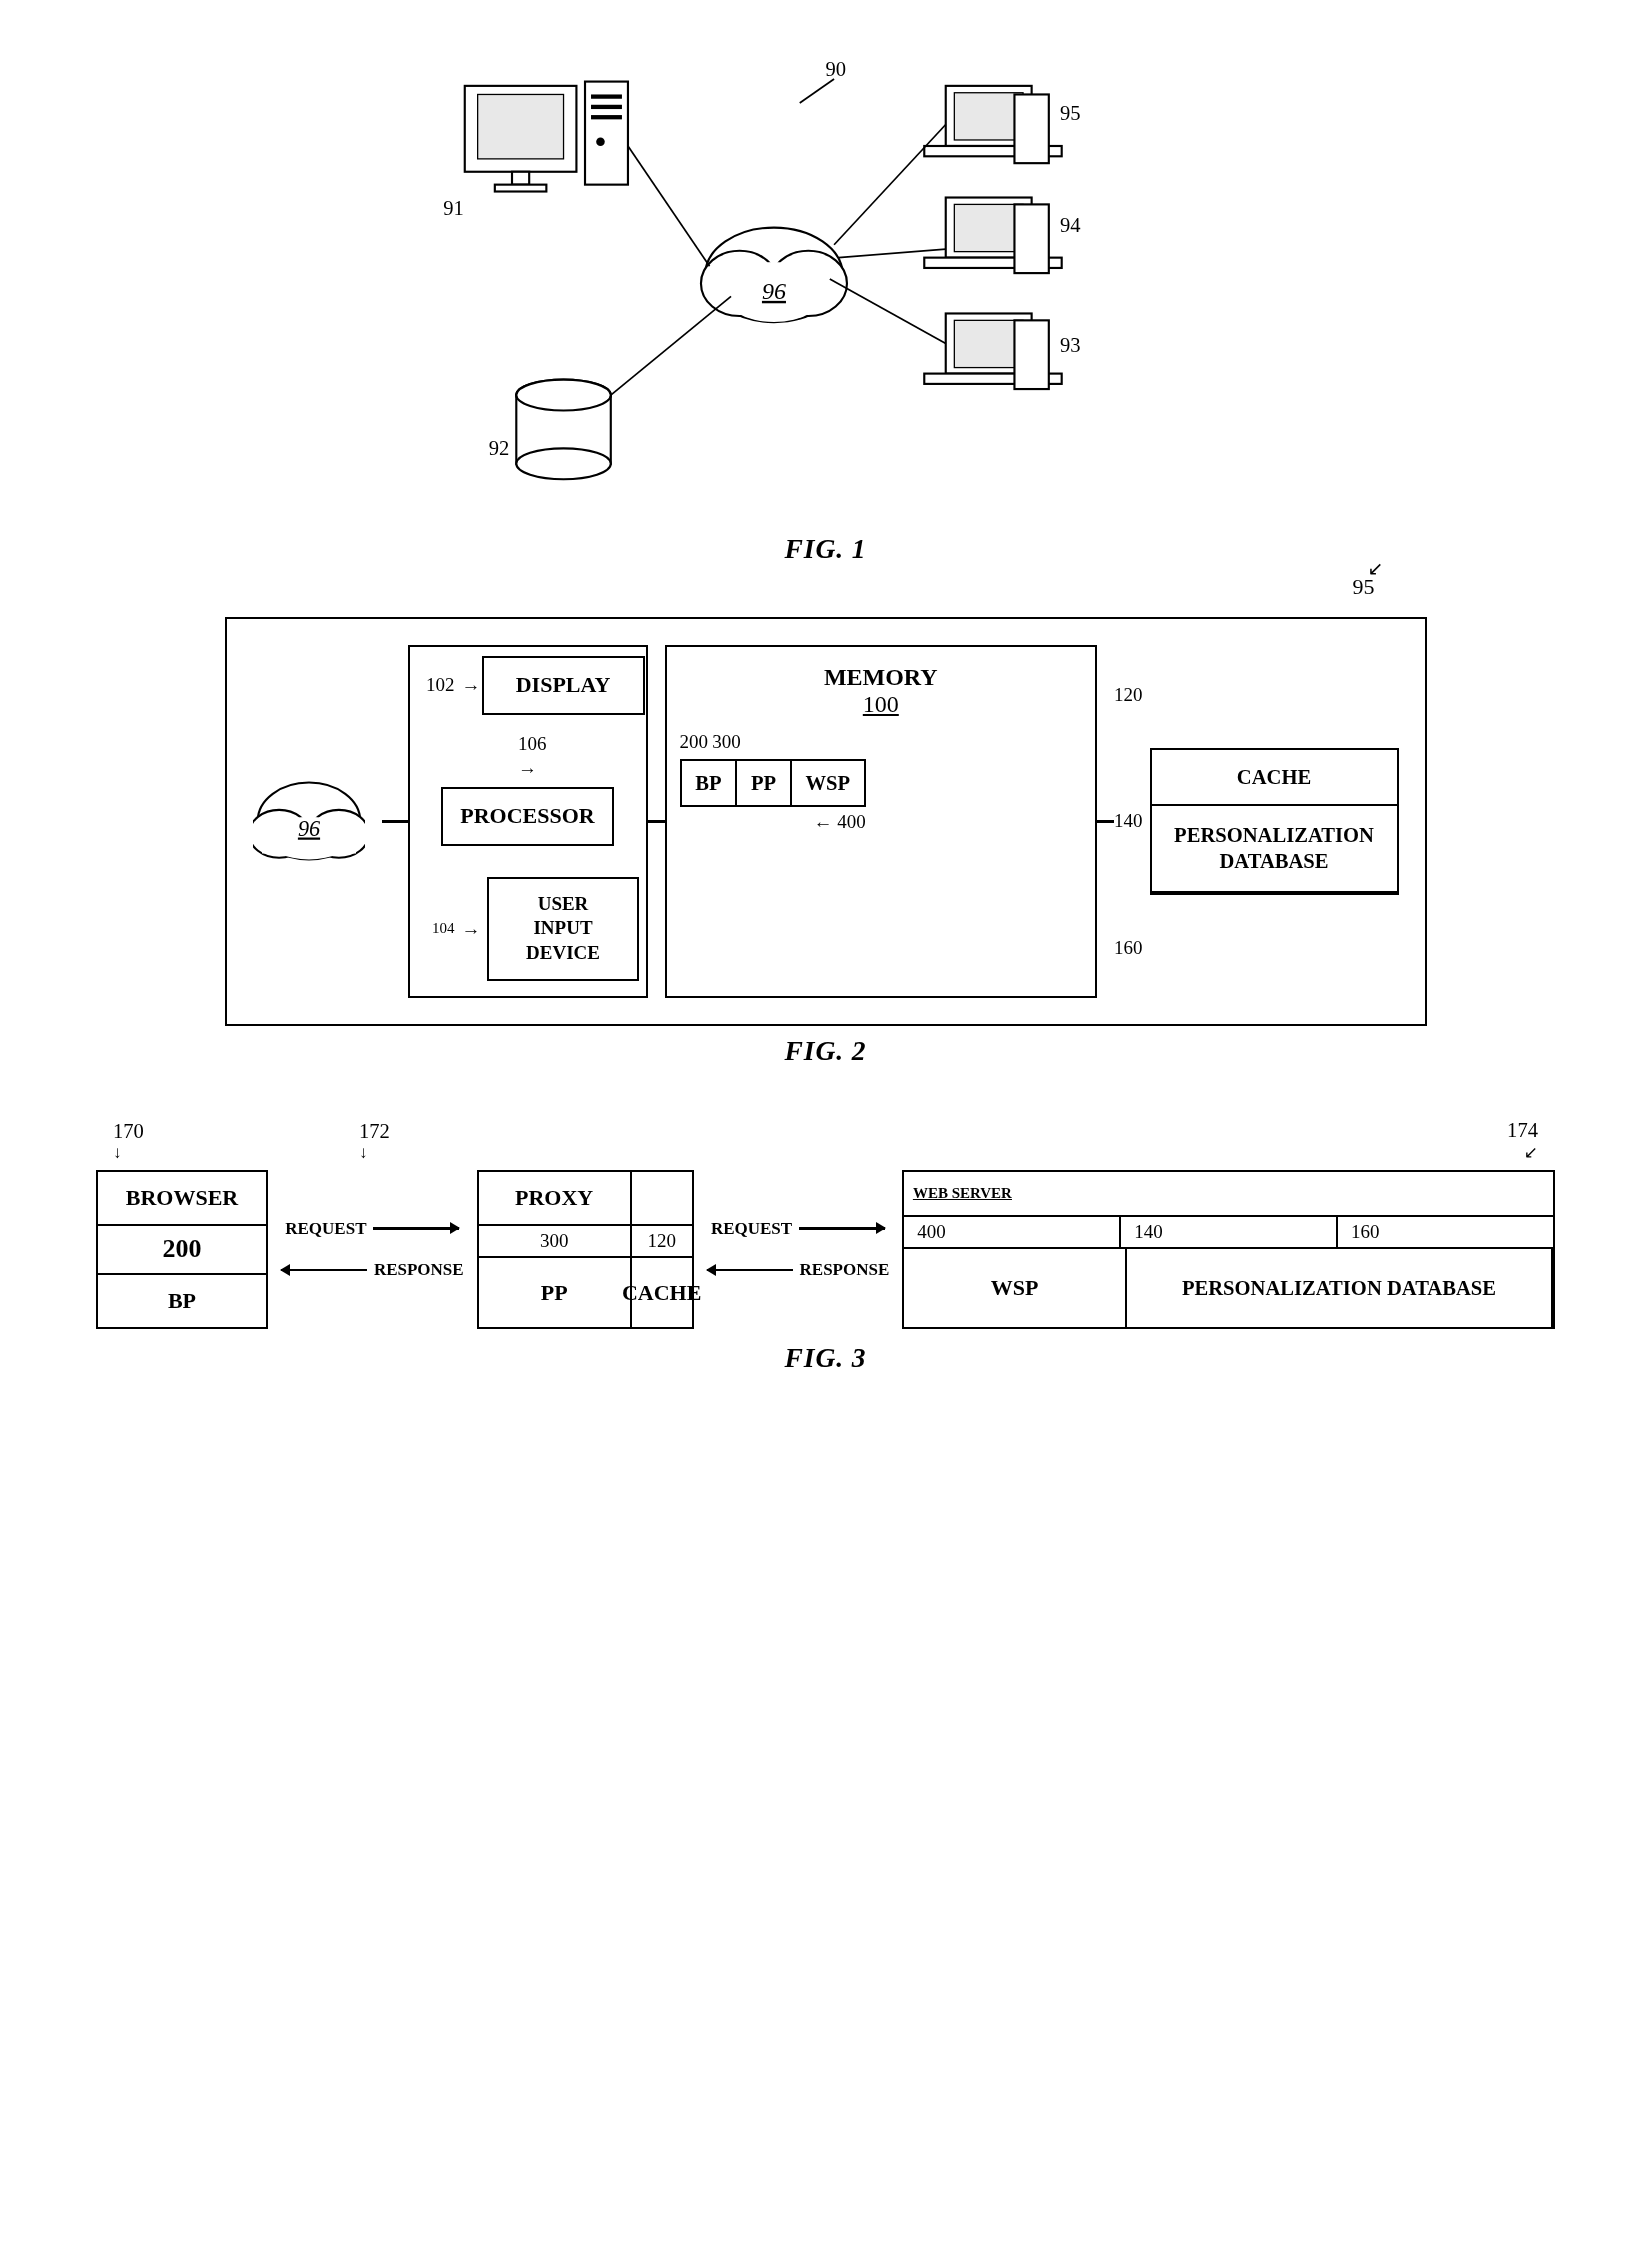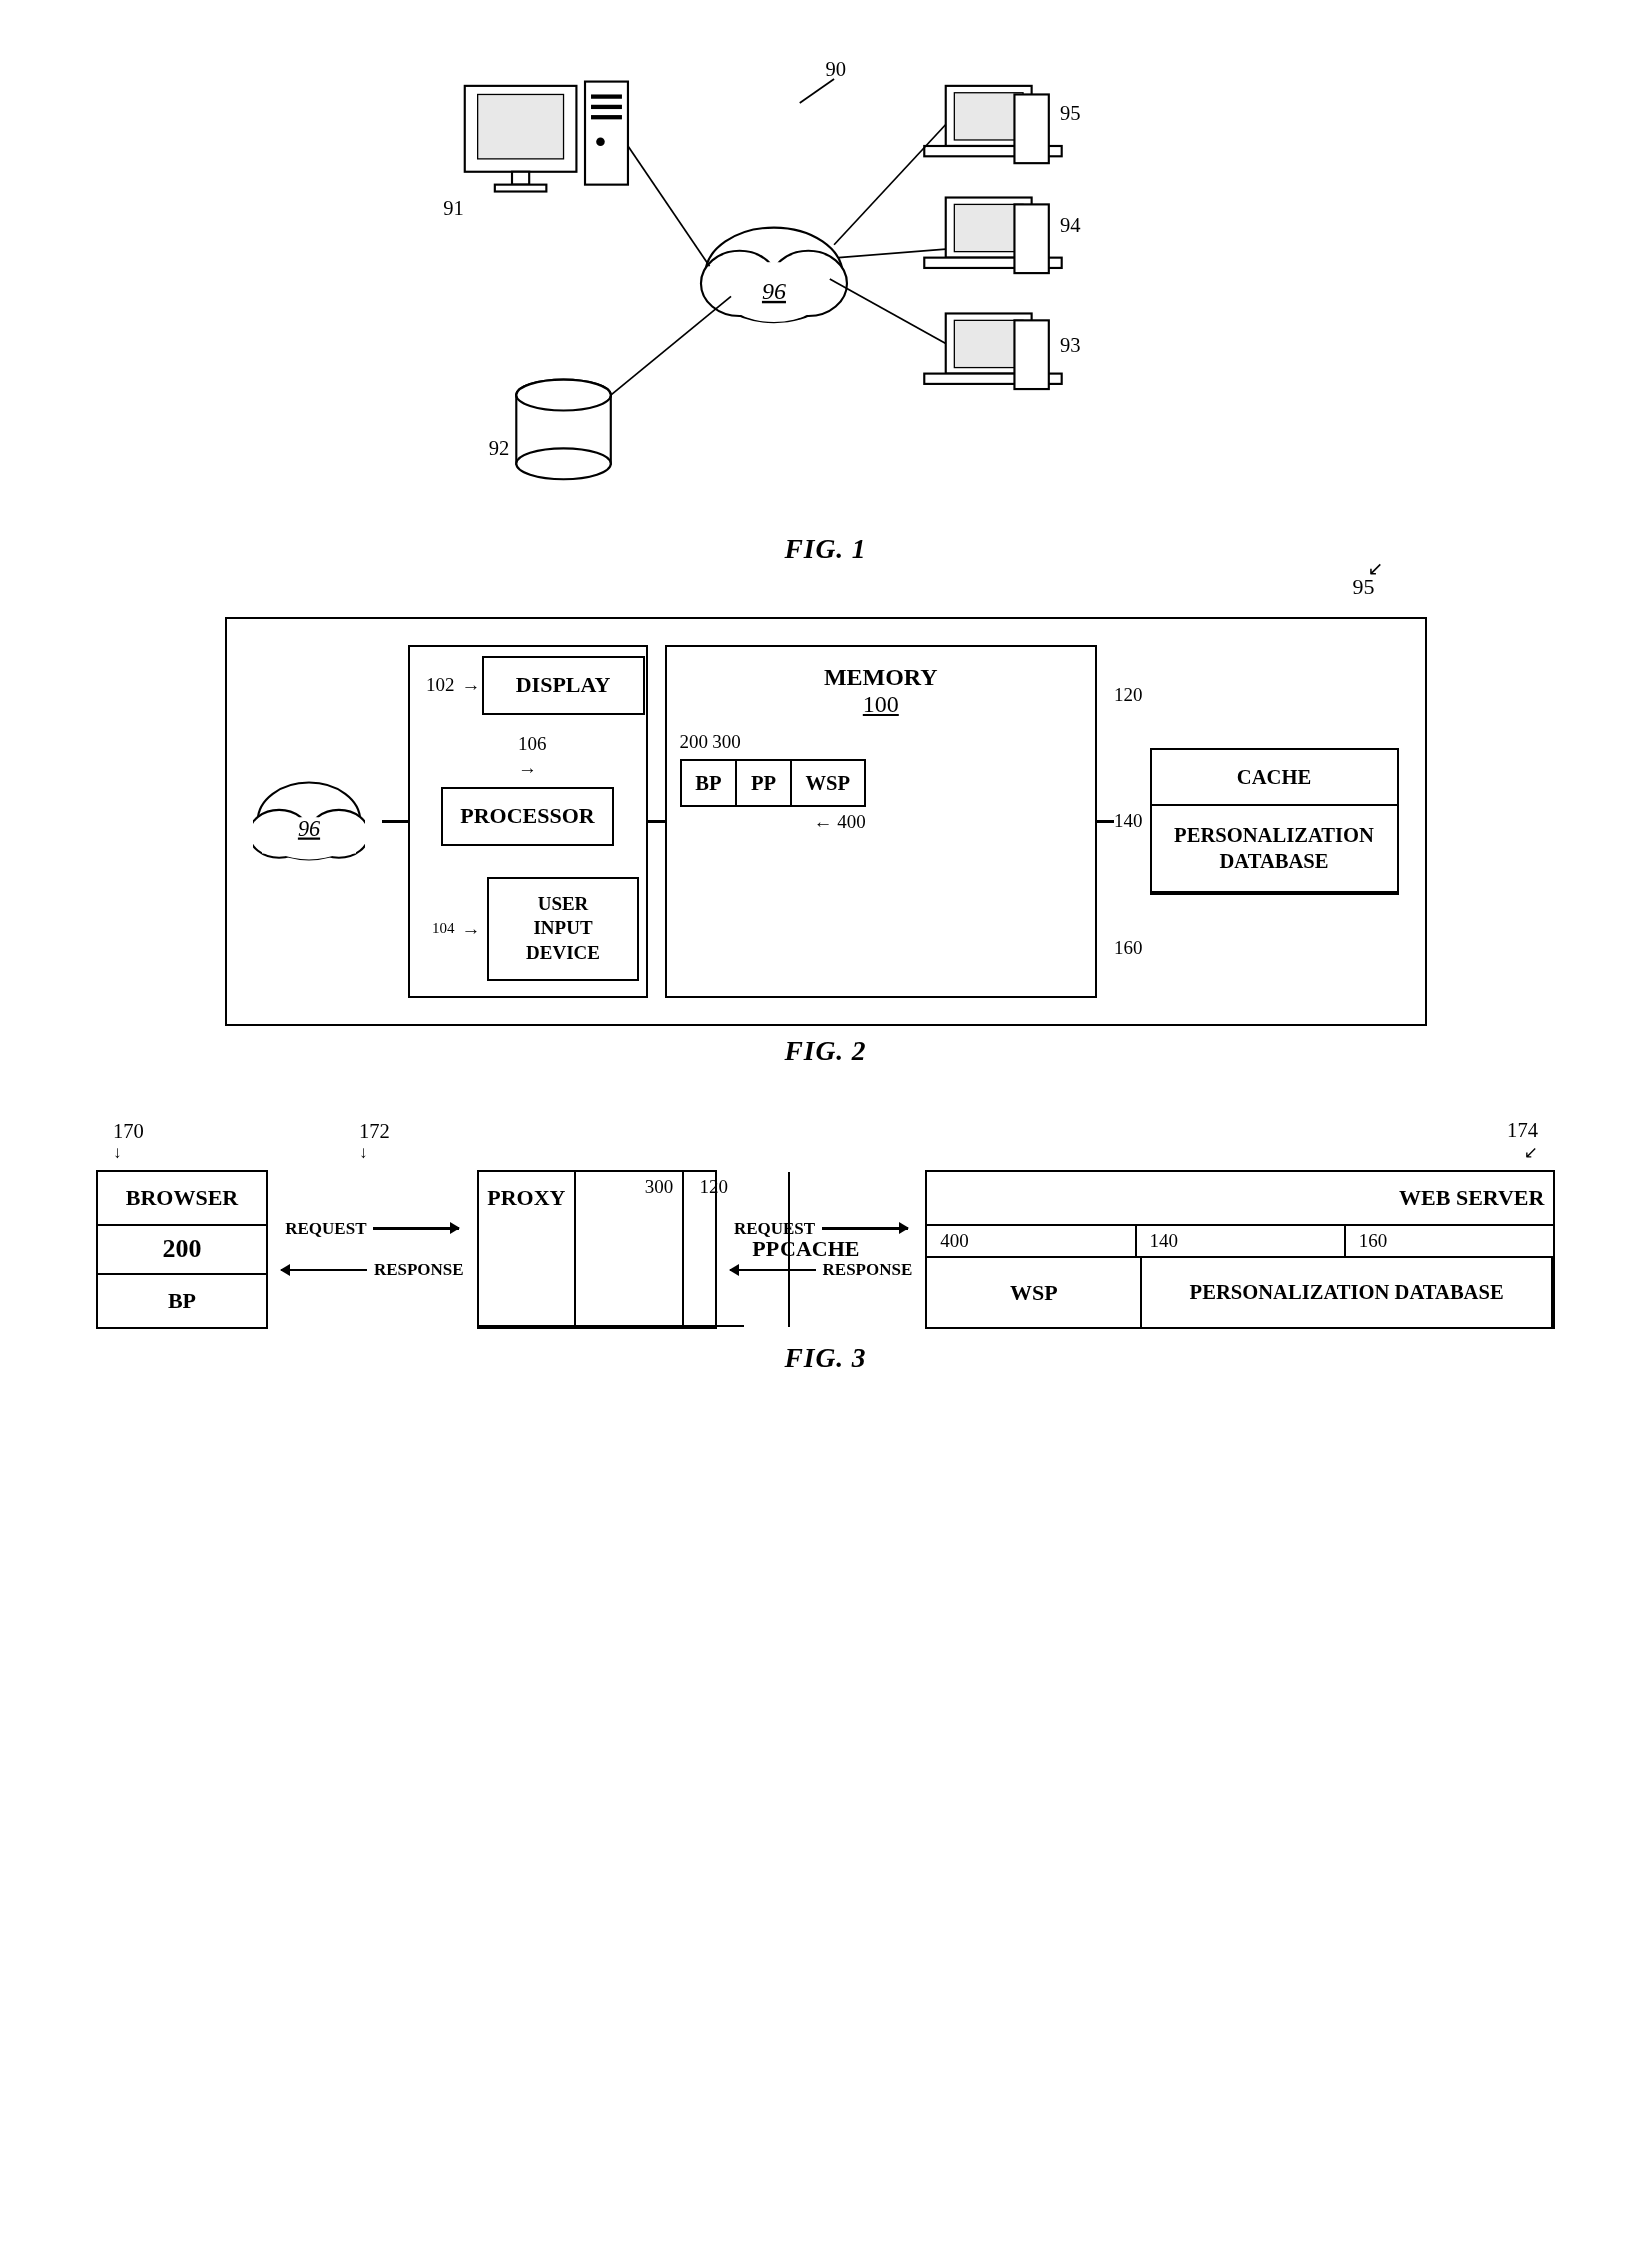--- a/index.html
+++ b/index.html
@@ -281,21 +281,21 @@
           </div>
         </div>
         <div style="display:flex;align-items:center;gap:6.9px;">
           <div style="position:relative;width:86px;height:2.6px;background:#000;">
             <div style="position:absolute;left:-0.9px;top:-5.2px;border-right:10.3px solid #000;border-top:6px solid transparent;border-bottom:6px solid transparent;"></div>
           </div>
           <span style="font-size:17px;font-weight:bold;">RESPONSE</span>
         </div>
       </div>
 
-      <div style="border:2.6px solid #000;display:flex;flex-direction:row;width:240px;flex-shrink:0;">
+      <div style="border:2.6px solid #000;display:flex;flex-direction:column;width:217px;flex-shrink:0;">
         <div style="display:flex;border-bottom:2.6px solid #000;">
           <div style="padding:13px 8.6px;font-size:22px;font-weight:bold;text-align:center;flex:1;border-right:2.6px solid #000;">PROXY</div>
           <div style="padding:13px 8.6px;font-size:20.6px;font-weight:bold;text-align:center;width:60px;">
           </div>
         </div>
         <div style="display:flex;border-bottom:2.6px solid #000;font-size:19px;">
           <div style="padding:4.3px 8.6px;text-align:center;flex:1;border-right:2.6px solid #000;">300</div>
           <div style="padding:4.3px 8.6px;text-align:center;width:60px;">120</div>
         </div>
         <div style="display:flex;flex:1;">
@@ -313,21 +313,21 @@
         </div>
         <div style="display:flex;align-items:center;gap:6.9px;">
           <div style="position:relative;width:86px;height:2.6px;background:#000;">
             <div style="position:absolute;left:-0.9px;top:-5.2px;border-right:10.3px solid #000;border-top:6px solid transparent;border-bottom:6px solid transparent;"></div>
           </div>
           <span style="font-size:17px;font-weight:bold;">RESPONSE</span>
         </div>
       </div>
 
       <div style="border:2.6px solid #000;display:flex;flex-direction:column;flex-grow:1;">
-        <div style="padding:13px 8.6px;font-size:22px;font-weight:bold;text-align:right;border-bottom:2.6px solid #000;">WEB SERVER</div>
+        <div style="padding:13px 8.6px;font-size:15px;font-weight:bold;text-align:left;border-bottom:2.6px solid #000;text-decoration:underline;">WEB SERVER</div>
         <div style="display:flex;border-bottom:2.6px solid #000;font-size:19px;">
           <div style="padding:4.3px 13px;flex:1;border-right:2.6px solid #000;">400</div>
           <div style="padding:4.3px 13px;flex:1;border-right:2.6px solid #000;">140</div>
           <div style="padding:4.3px 13px;flex:1;">160</div>
         </div>
         <div style="display:flex;flex:1;">
           <div style="padding:13px 8.6px;font-size:22px;font-weight:bold;text-align:center;flex:1;border-right:2.6px solid #000;display:flex;align-items:center;justify-content:center;">WSP</div>
           <div style="padding:13px 8.6px;font-size:20.6px;font-weight:bold;text-align:center;flex:2;border-right:2.6px solid #000;display:flex;align-items:center;justify-content:center;line-height:1.3;">PERSONALIZATION DATABASE</div>
         </div>
       </div>

